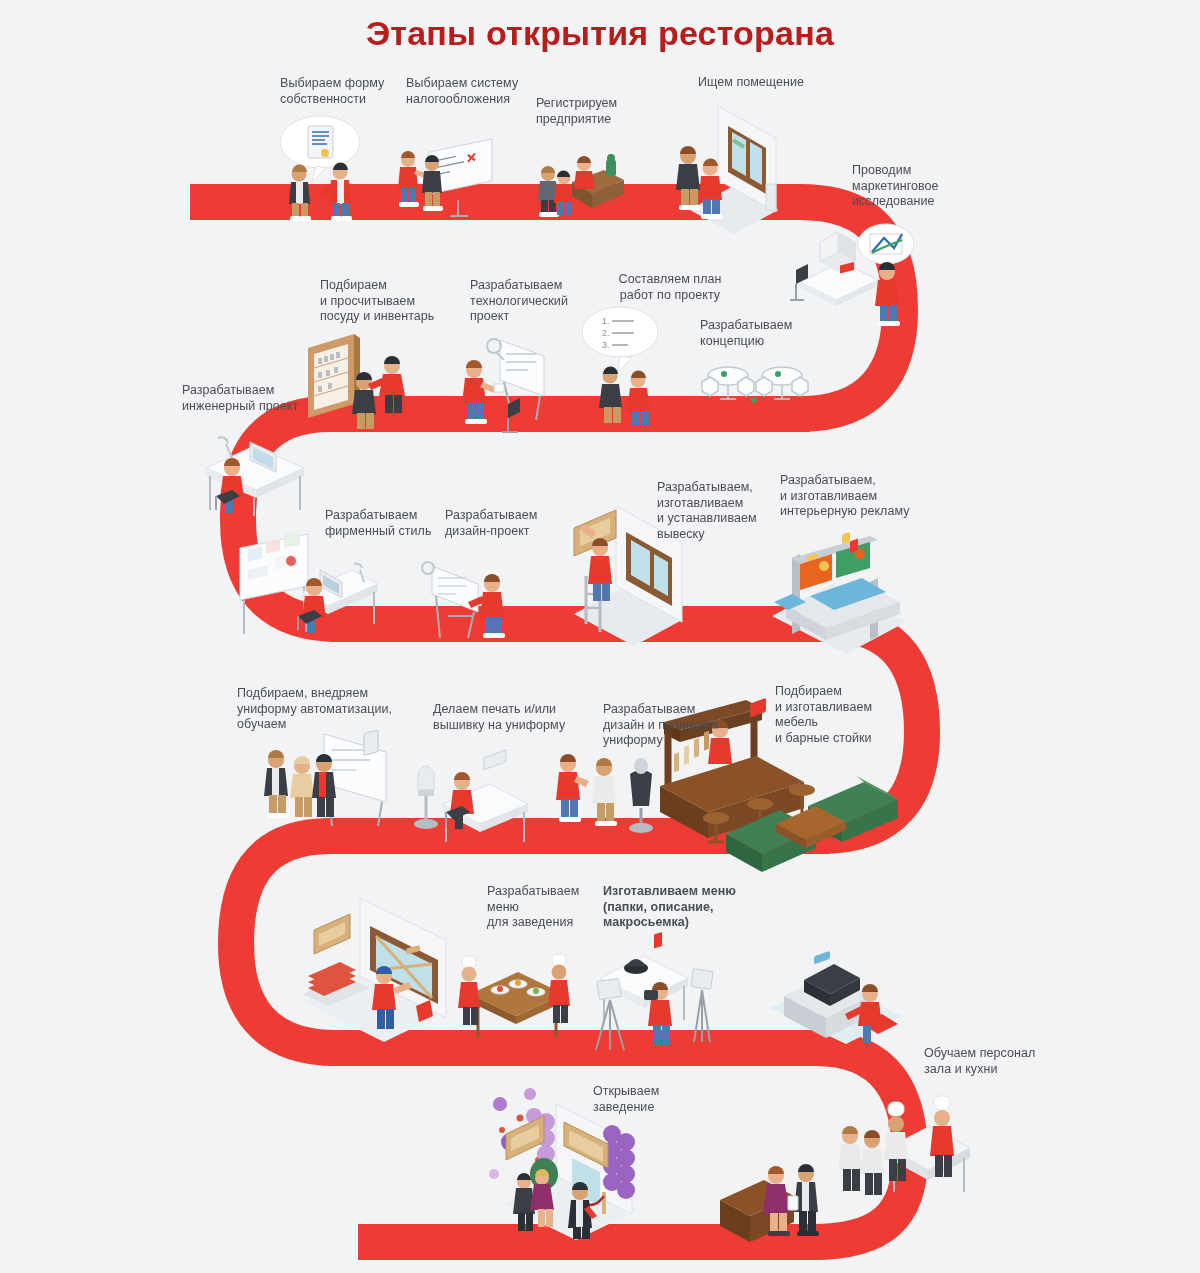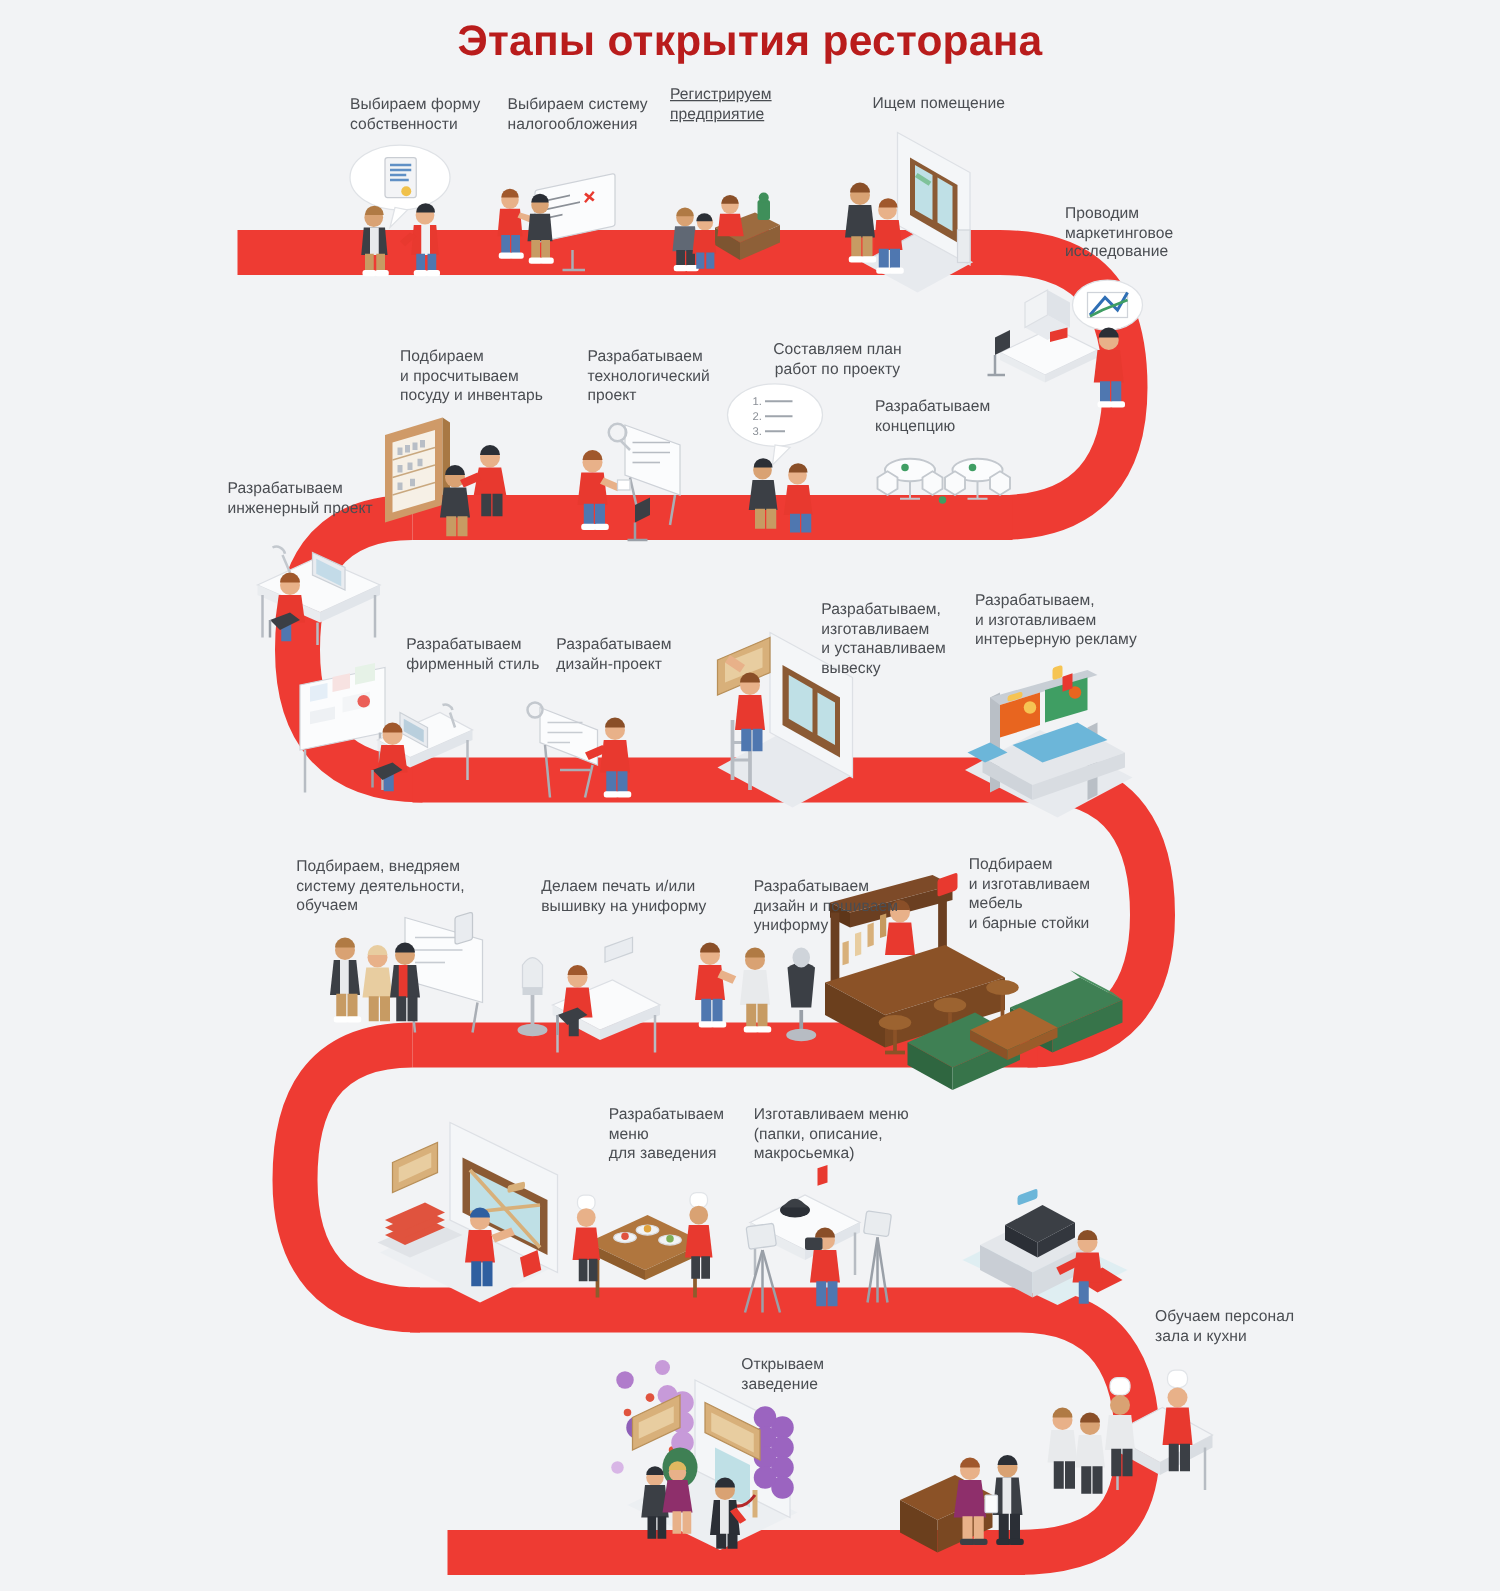--- a/index.html
+++ b/index.html
@@ -920,21 +920,21 @@
           <rect x="96" y="145" width="8" height="12" fill="#2b2f36"></rect>
          <path d="M103 124 l8 10 -5 3 -8 -10z" fill="#e8392f"></path>
       </g>
     </svg>
   </div>
 
   <div class="lbl" style="left:280px;top:76px;width:130px;">Выбираем форму
 собственности</div>
   <div class="lbl" style="left:406px;top:76px;width:135px;">Выбираем систему
 налогообложения</div>
-  <div class="lbl" style="left:536px;top:68px;width:120px;text-decoration:underline;">Регистрируем
+  <div class="lbl" style="left:536px;top:96px;width:120px;">Регистрируем
 предприятие</div>
   <div class="lbl" style="left:698px;top:75px;width:150px;">Ищем помещение</div>
   <div class="lbl" style="left:852px;top:163px;width:140px;">Проводим
 маркетинговое
 исследование</div>
 
   <div class="lbl" style="left:700px;top:318px;width:140px;">Разрабатываем
 концепцию</div>
   <div class="lbl" style="left:595px;top:272px;width:150px;text-align:center;">Составляем план
 работ по проекту</div>
@@ -962,27 +962,27 @@
   <div class="lbl" style="left:775px;top:684px;width:140px;">Подбираем
 и изготавливаем
 мебель
 и барные стойки</div>
   <div class="lbl" style="left:603px;top:702px;width:150px;">Разрабатываем
 дизайн и пошиваем
 униформу</div>
   <div class="lbl" style="left:433px;top:702px;width:160px;">Делаем печать и/или
 вышивку на униформу</div>
   <div class="lbl" style="left:237px;top:686px;width:160px;">Подбираем, внедряем
-систему деятельности,
+униформу автоматизации,
 обучаем</div>
 
   <div class="lbl" style="left:487px;top:884px;width:130px;">Разрабатываем
 меню
 для заведения</div>
-  <div class="lbl" style="left:603px;top:884px;width:150px;">Изготавливаем меню
+  <div class="lbl" style="left:603px;top:884px;width:150px;font-weight:bold;">Изготавливаем меню
 (папки, описание,
 макросьемка)</div>
 
   <div class="lbl" style="left:912px;top:1046px;width:150px;margin-left:12px;">Обучаем персонал
 зала и кухни</div>
   <div class="lbl" style="left:593px;top:1084px;width:130px;">Открываем
 заведение</div>
 
 </div>
 

